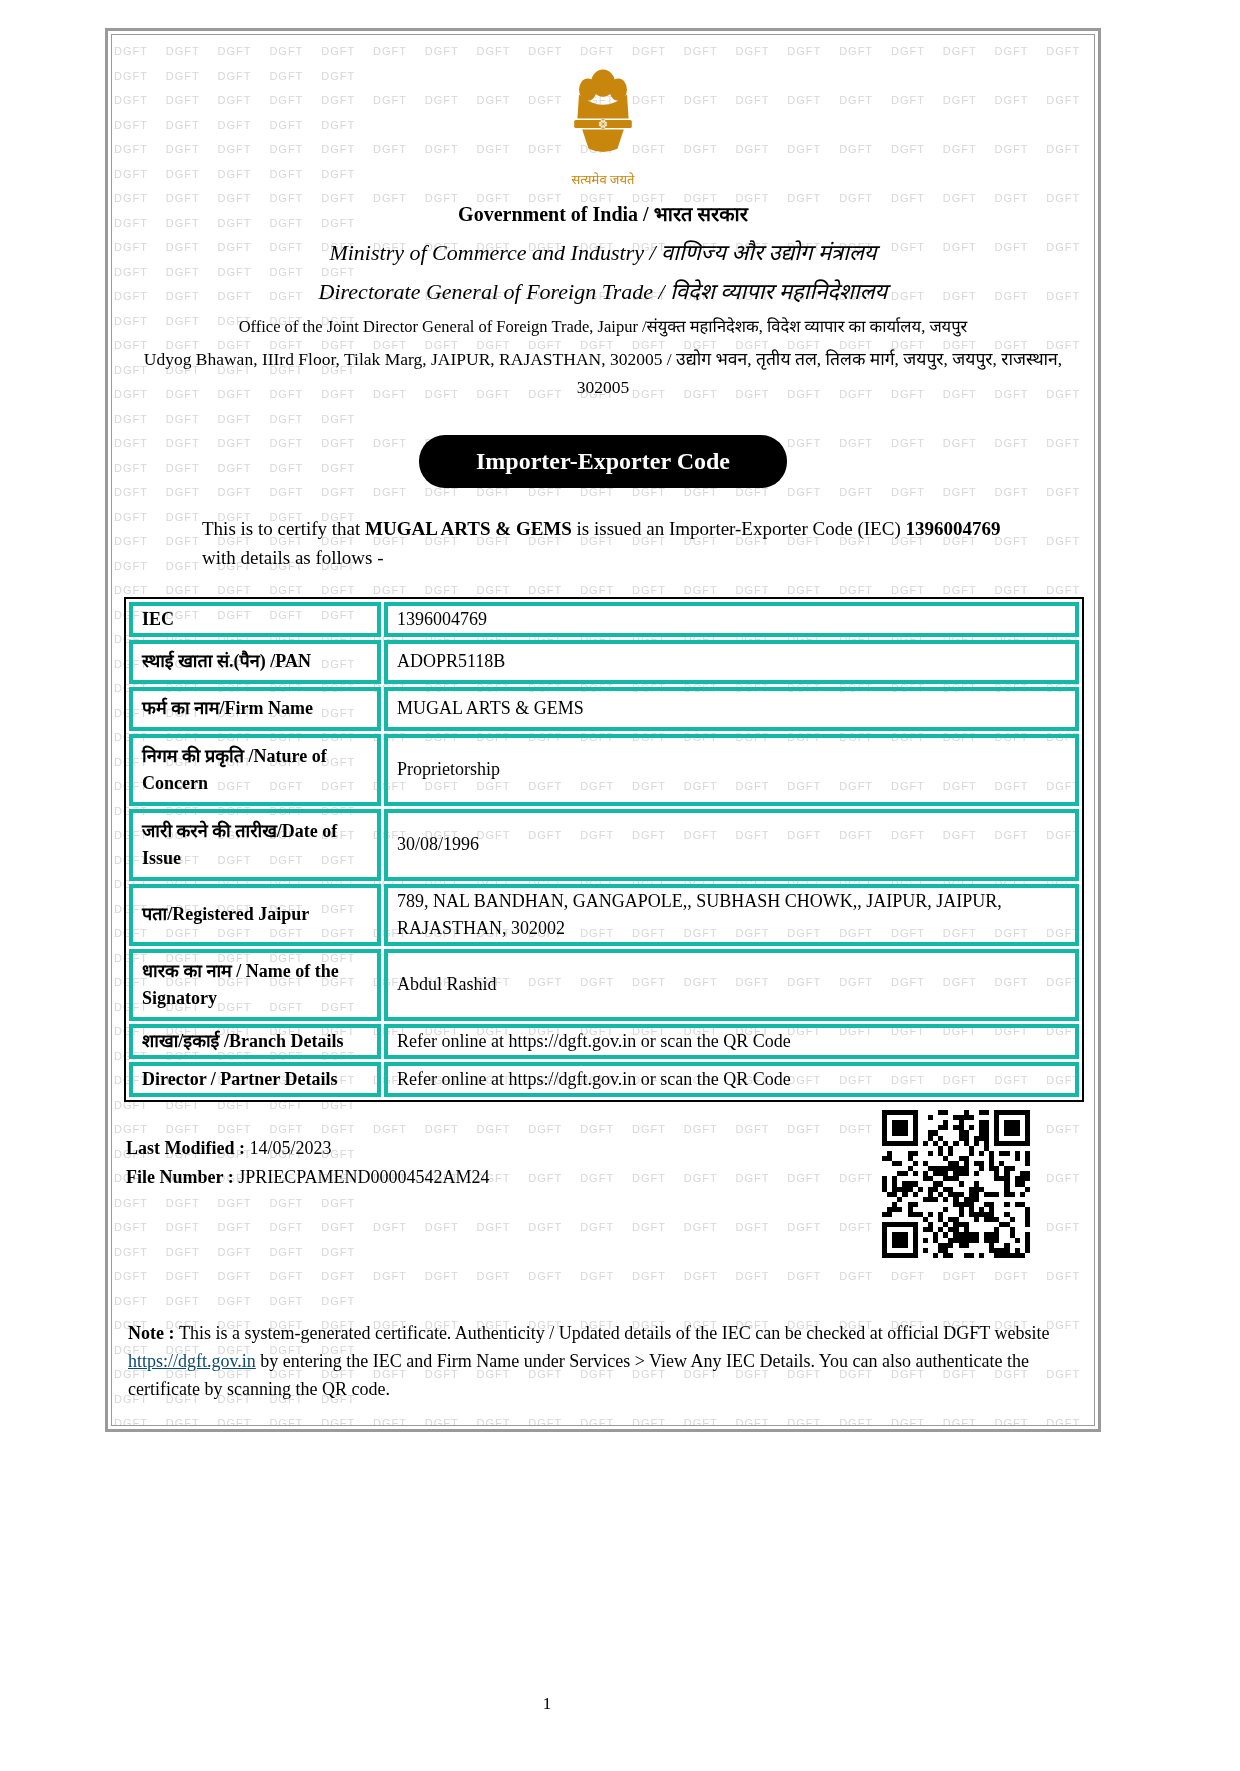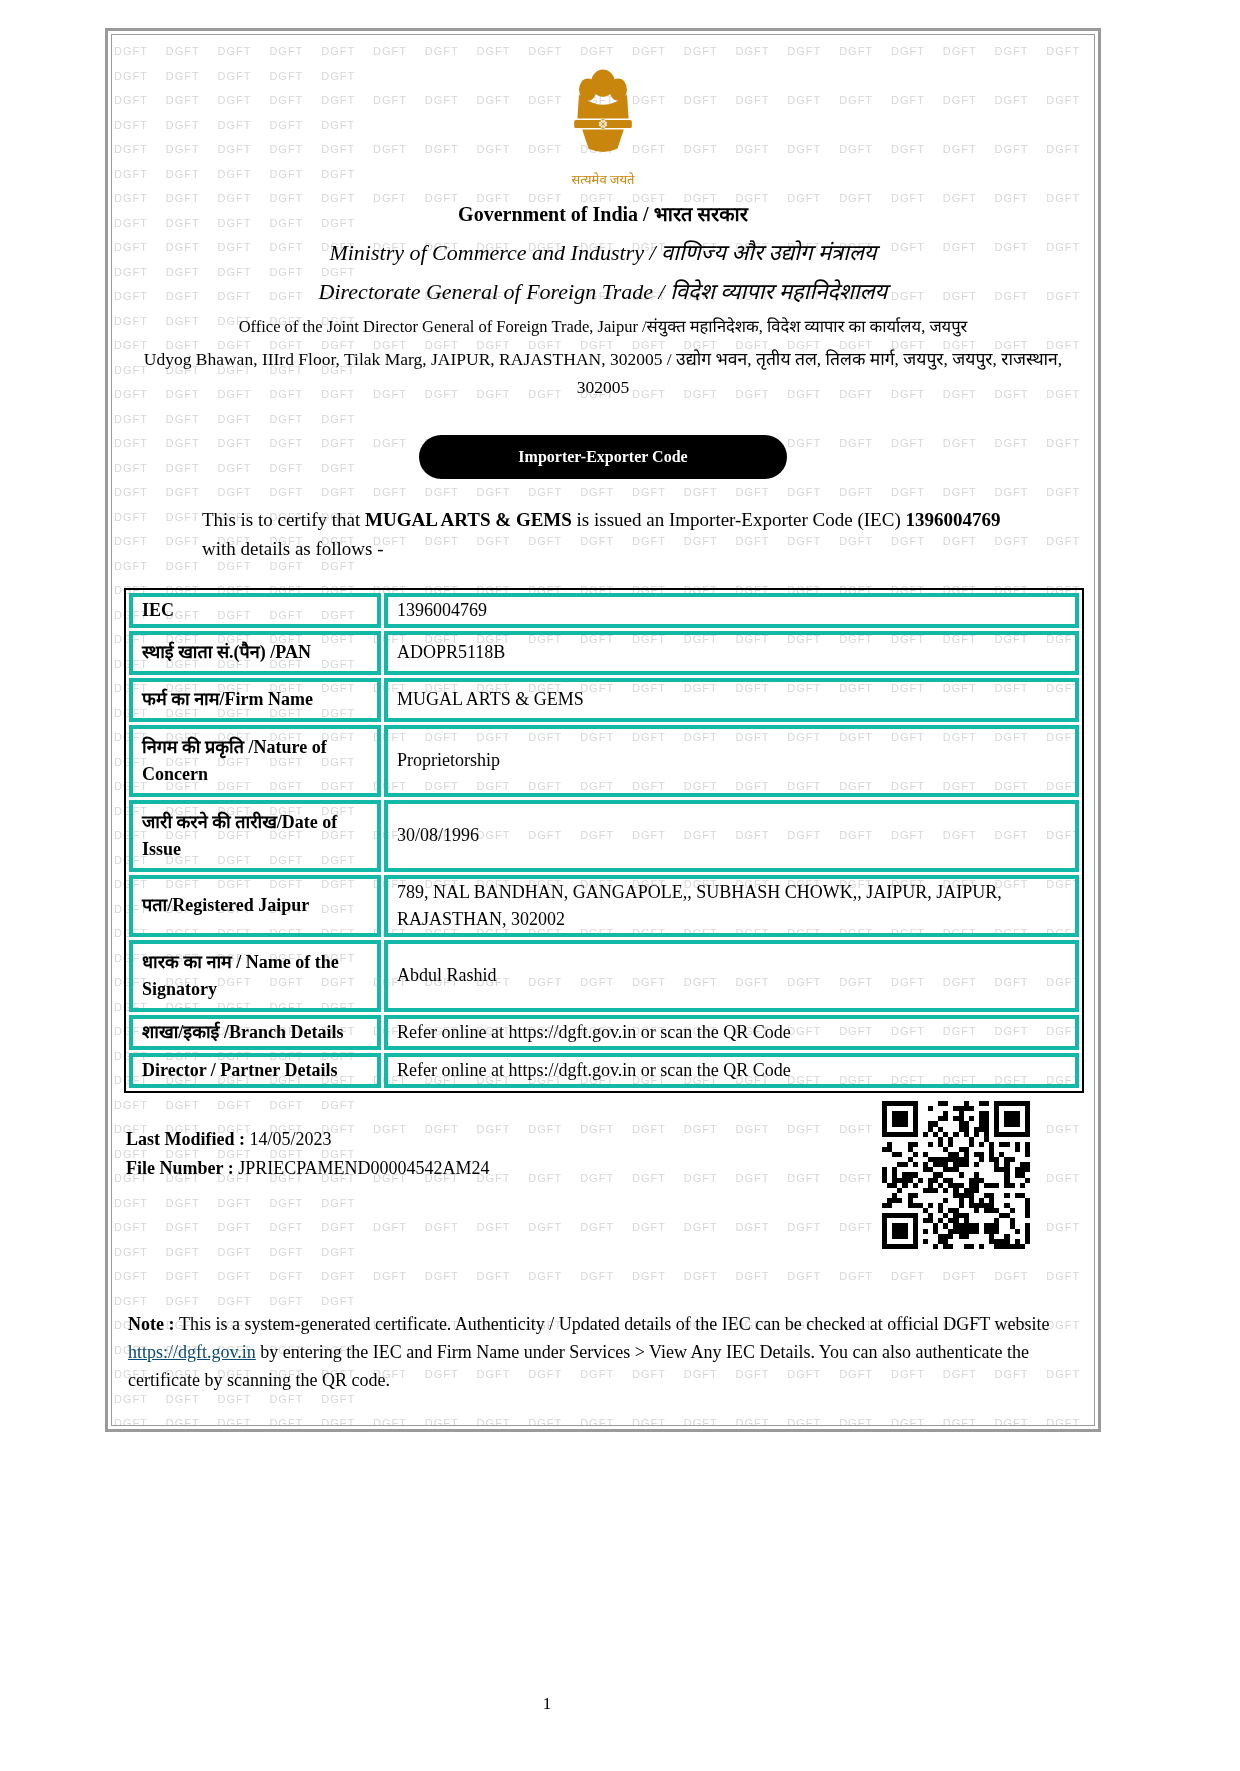--- a/index.html
+++ b/index.html
@@ -26,21 +26,21 @@
   .emblem-wrap { text-align:center; padding-top:24px; }
   .emblem-caption { color:#c8860d; font-size:13px; font-weight:normal; margin-top:1px; }
 
   .h-gov { text-align:center; font-size:20px; font-weight:bold; margin-top:12px; }
   .h-line { text-align:center; font-size:22px; margin-top:9px;font-style:italic; }
   .h-line-long { text-align:center; font-size:16.5px; margin-top:9px; white-space:nowrap; }
   .h-line-wrap { text-align:center; font-size:17.5px; margin-top:8px; padding:0 30px; line-height:1.6; }
 
   .banner {
     width:368px; margin:34px auto 0; background:#000; color:#fff;
-    border-radius:26px; text-align:center; font-size:16px; font-weight:bold;
+    border-radius:26px; text-align:center; font-size:24px; font-weight:bold;
     padding:13px 0;
   }
 
   .certify { margin:26px 86px 0 90px; font-size:19px; line-height:1.55; }
   .bold { font-weight:bold; }
 
   table.iec-table {
     margin:24px 10px 0 12px; width:calc(100% - 22px);
     border-collapse:separate; border-spacing:3px; border:2px solid #000;
     font-size:18px;

